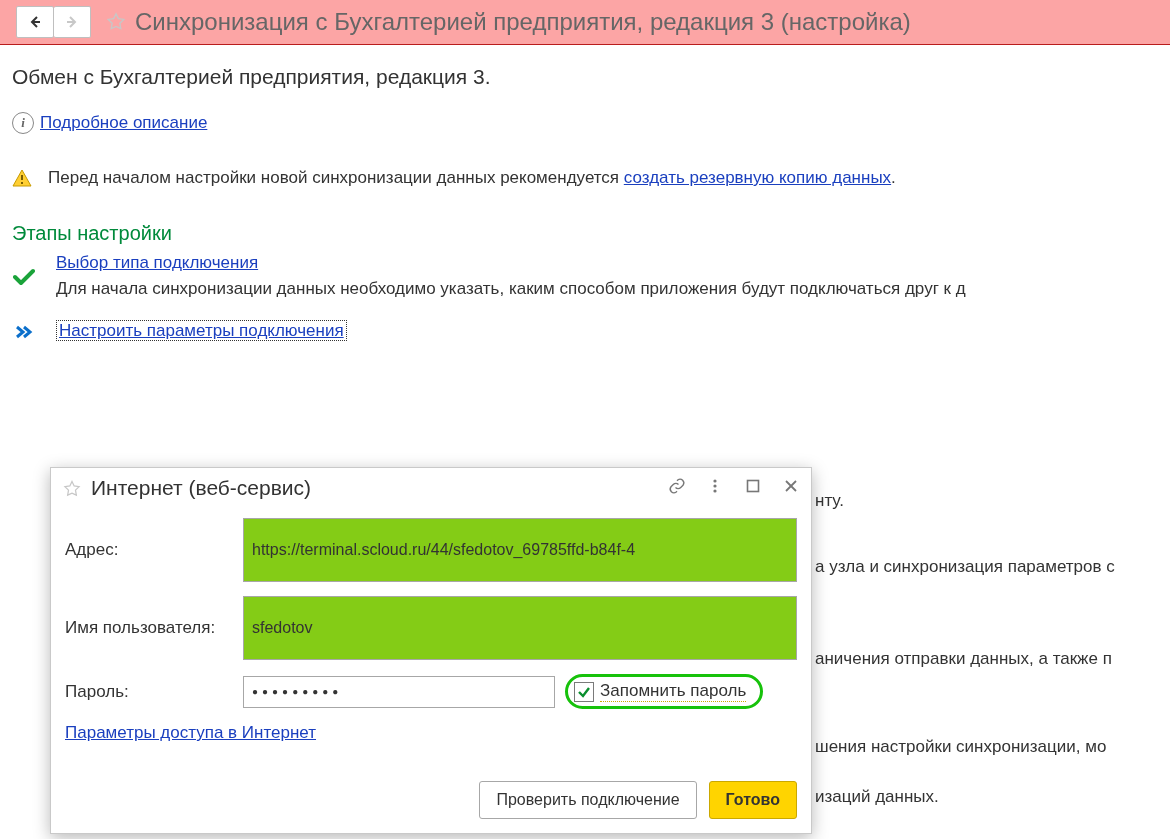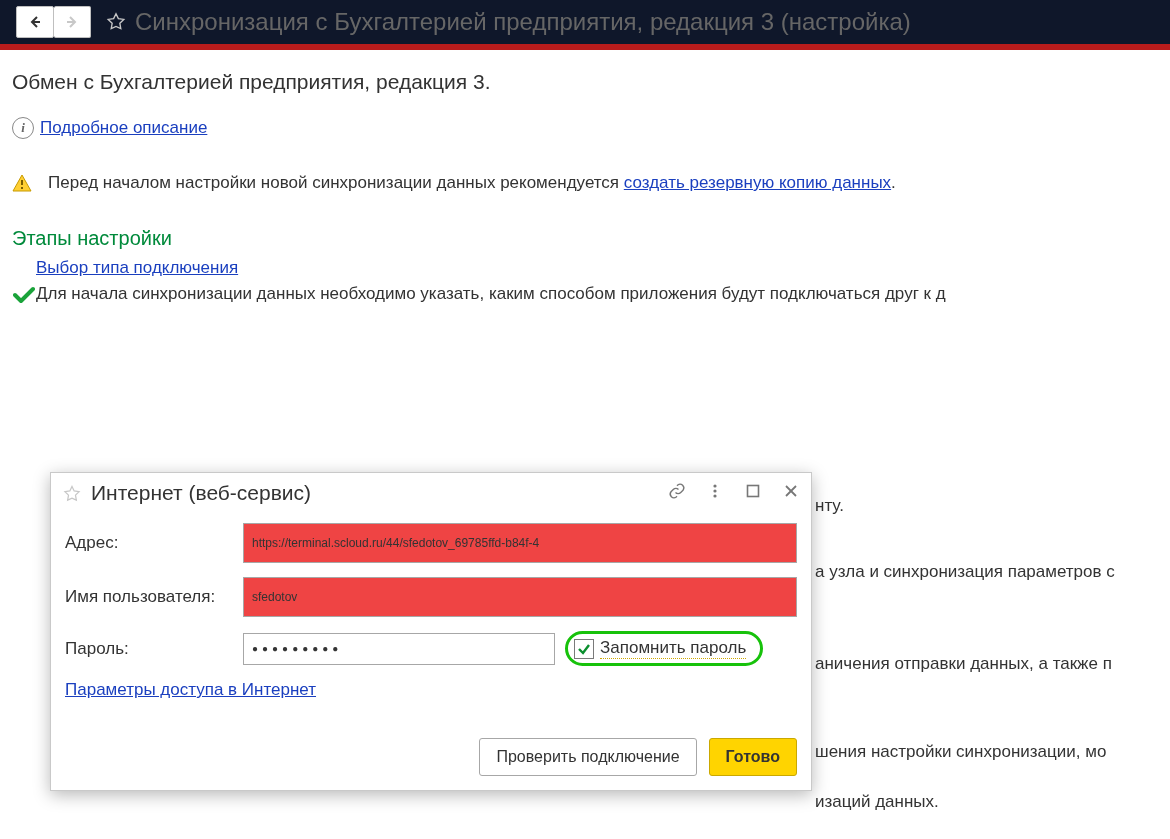--- a/index.html
+++ b/index.html
@@ -1,45 +1,45 @@
 <!DOCTYPE html>
 <html><head>
 <meta charset="utf-8">
 <style>
 html,body{margin:0;padding:0;font-family:Arial,Helvetica,sans-serif;font-size:17px;color:#333;background:#fff;width:1170px;height:839px;overflow:hidden}
-.header-row{display:flex;align-items:center;background:#0f172a;border-bottom:6px solid #b91c1c;padding:6px 6px 6px 16px}
+.header-row{display:flex;align-items:center;background:#fca5a5;border-bottom:1px solid #b91c1c;padding:6px 6px 6px 16px}
 .nav-btns{display:flex;margin-right:12px}
 .nav-btn{width:36px;height:30px;border:1px solid #bfbfbf;background:#fff;display:flex;align-items:center;justify-content:center;border-radius:2px}
 .nav-btn+.nav-btn{border-left:none}
 .star{width:26px;height:26px;display:flex;align-items:center;justify-content:center;color:#bdbdbd;margin-right:6px}
 .page-title{font-size:24px;color:#666}
 .body-area{padding:16px 12px 0 12px;position:relative}
 .subtitle{font-size:21px;color:#333;margin:4px 0 23px 0}
 .info-row{display:flex;align-items:center;gap:6px;margin-top:6px}
 .info-icon{width:20px;height:20px;border:1.5px solid #888;border-radius:50%;display:flex;align-items:center;justify-content:center;font-style:italic;font-family:Georgia,serif;font-size:13px;color:#666;font-weight:bold}
 a.link{color:#1a3fbf;text-decoration:underline}
 .warn-row{display:flex;align-items:center;gap:16px;margin-top:34px}
 .warn-icon svg{display:block}
 .warn-text{font-size:17px;color:#333}
 .stages-title{color:#008a3b;font-size:20px;margin-top:34px}
-.stage{display:flex;align-items:flex-end;margin-top:8px}
+.stage{display:flex;align-items:center;gap:20px;margin-top:8px}
 .stage .icon{width:24px;display:flex;justify-content:center;margin-top:2px}
 .stage-body{flex:1}
 .stage-link{color:#1a3fbf;text-decoration:underline;font-size:17px}
 .stage-desc{color:#333;margin-top:6px;font-size:17px;white-space:nowrap}
 .stage-link.boxed{border:1px dotted #333;padding:0 2px}
 .dialog{position:absolute;left:50px;top:422px;width:760px;background:#fff;border:1px solid #c9c9c9;box-shadow:0 4px 16px rgba(0,0,0,.28)}
 .dlg-head{display:flex;align-items:flex-start;padding:8px 10px 4px 10px}
 .dlg-title{font-size:21px;color:#333;flex:1}
 .dlg-icons{display:flex;gap:18px;align-items:center;color:#666}
 .dlg-icons .ico{width:20px;height:20px;display:flex;align-items:center;justify-content:center}
 .form{padding:12px 14px 4px 14px}
 .form-row{display:flex;align-items:center;margin-bottom:14px}
 .form-label{width:178px;font-size:17px;color:#333}
-.text-input{flex:1;height:30px;border:1px solid #a7a7a7;padding:4px 8px;font-size:12px;color:#333;background:#ef4444;outline:none}
+.text-input{flex:1;height:30px;border:1px solid #a7a7a7;padding:16px 8px;font-size:16px;color:#333;background:#84cc16;outline:none}
 .pwd-wrap{display:flex;align-items:center;flex:1;gap:10px}
 .pwd-input{width:294px;height:30px;border:1px solid #a7a7a7;padding:0 8px;font-size:10px;letter-spacing:4px;color:#333}
 .remember-wrap{display:flex;align-items:center;gap:6px;border:3px solid #17c20b;border-radius:18px;padding:4px 14px 4px 6px}
 .checkbox{width:18px;height:18px;border:1px solid #7a7a7a;display:flex;align-items:center;justify-content:center;background:#fff}
 .checkbox svg{display:block}
 .remember-text{font-size:17px;border-bottom:1px dotted #d0a800}
 .dlg-link{margin:4px 0 10px 0}
 .dlg-foot{display:flex;justify-content:flex-end;gap:12px;padding:24px 14px 14px 14px}
 .btn{height:36px;padding:0 16px;border-radius:3px;border:1px solid #a7a7a7;background:#fff;font-size:16px;display:flex;align-items:center;justify-content:center}
 .btn.primary{background:#ffd400;border-color:#caa800;font-weight:bold}
@@ -97,20 +97,31 @@
       <svg width="22" height="18" viewBox="0 0 22 18">
           <path d="M2 9 L8 15 L20 3" stroke="#1aa33a" stroke-width="4" fill="none" stroke-linecap="round" stroke-linejoin="round"></path>
         </svg>
     </div>
     <div class="stage-body">
       <a class="stage-link" href="#">Выбор типа подключения</a>
       <div class="stage-desc">Для начала синхронизации данных необходимо указать, каким способом приложения будут подключаться друг к д</div>
     </div>
   </div>
 
+  <div class="stage" style="margin-top:22px">
+    <div class="icon">
+      <svg width="18" height="14" viewBox="0 0 18 14">
+          <path d="M2 2 L8 7 L2 12" stroke="#0b6fcb" stroke-width="3" fill="none"></path>
+          <path d="M9 2 L15 7 L9 12" stroke="#0b6fcb" stroke-width="3" fill="none"></path>
+        </svg>
+    </div>
+    <div class="stage-body">
+      <a class="stage-link boxed" href="#">Настроить параметры подключения</a>
+    </div>
+  </div>
 
   <div style="position:absolute;left:815px;top:446px;font-size:17px">нту.</div>
   <div style="position:absolute;left:815px;top:512px;font-size:17px;white-space:nowrap">а узла и синхронизация параметров с</div>
   <div style="position:absolute;left:815px;top:604px;font-size:17px;white-space:nowrap">аничения отправки данных, а также п</div>
   <div style="position:absolute;left:815px;top:692px;font-size:17px;white-space:nowrap">шения настройки синхронизации, мо</div>
   <div style="position:absolute;left:815px;top:742px;font-size:17px;white-space:nowrap">изаций данных.</div>
 
   <div class="dialog">
     <div class="dlg-head">
       <div class="star" style="margin-left:-2px">

